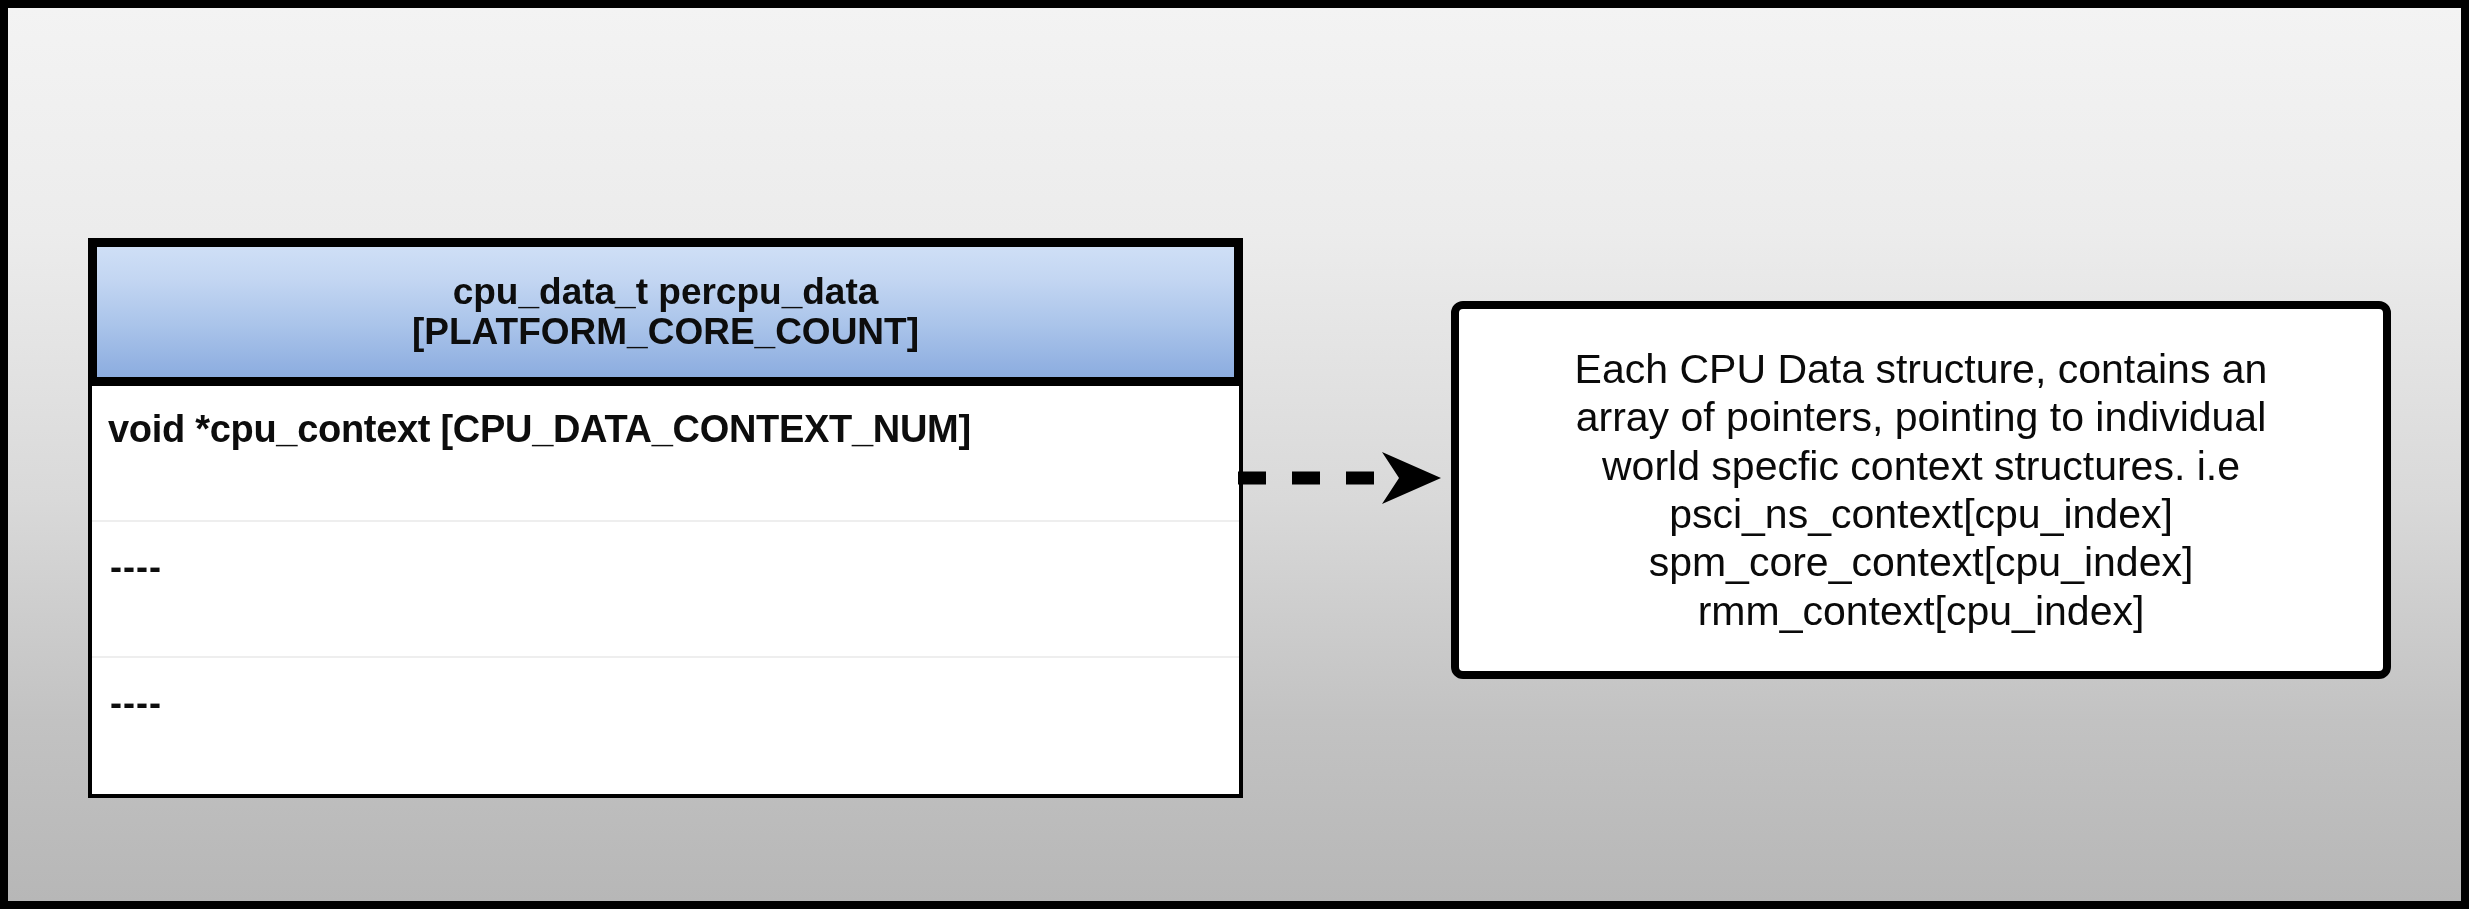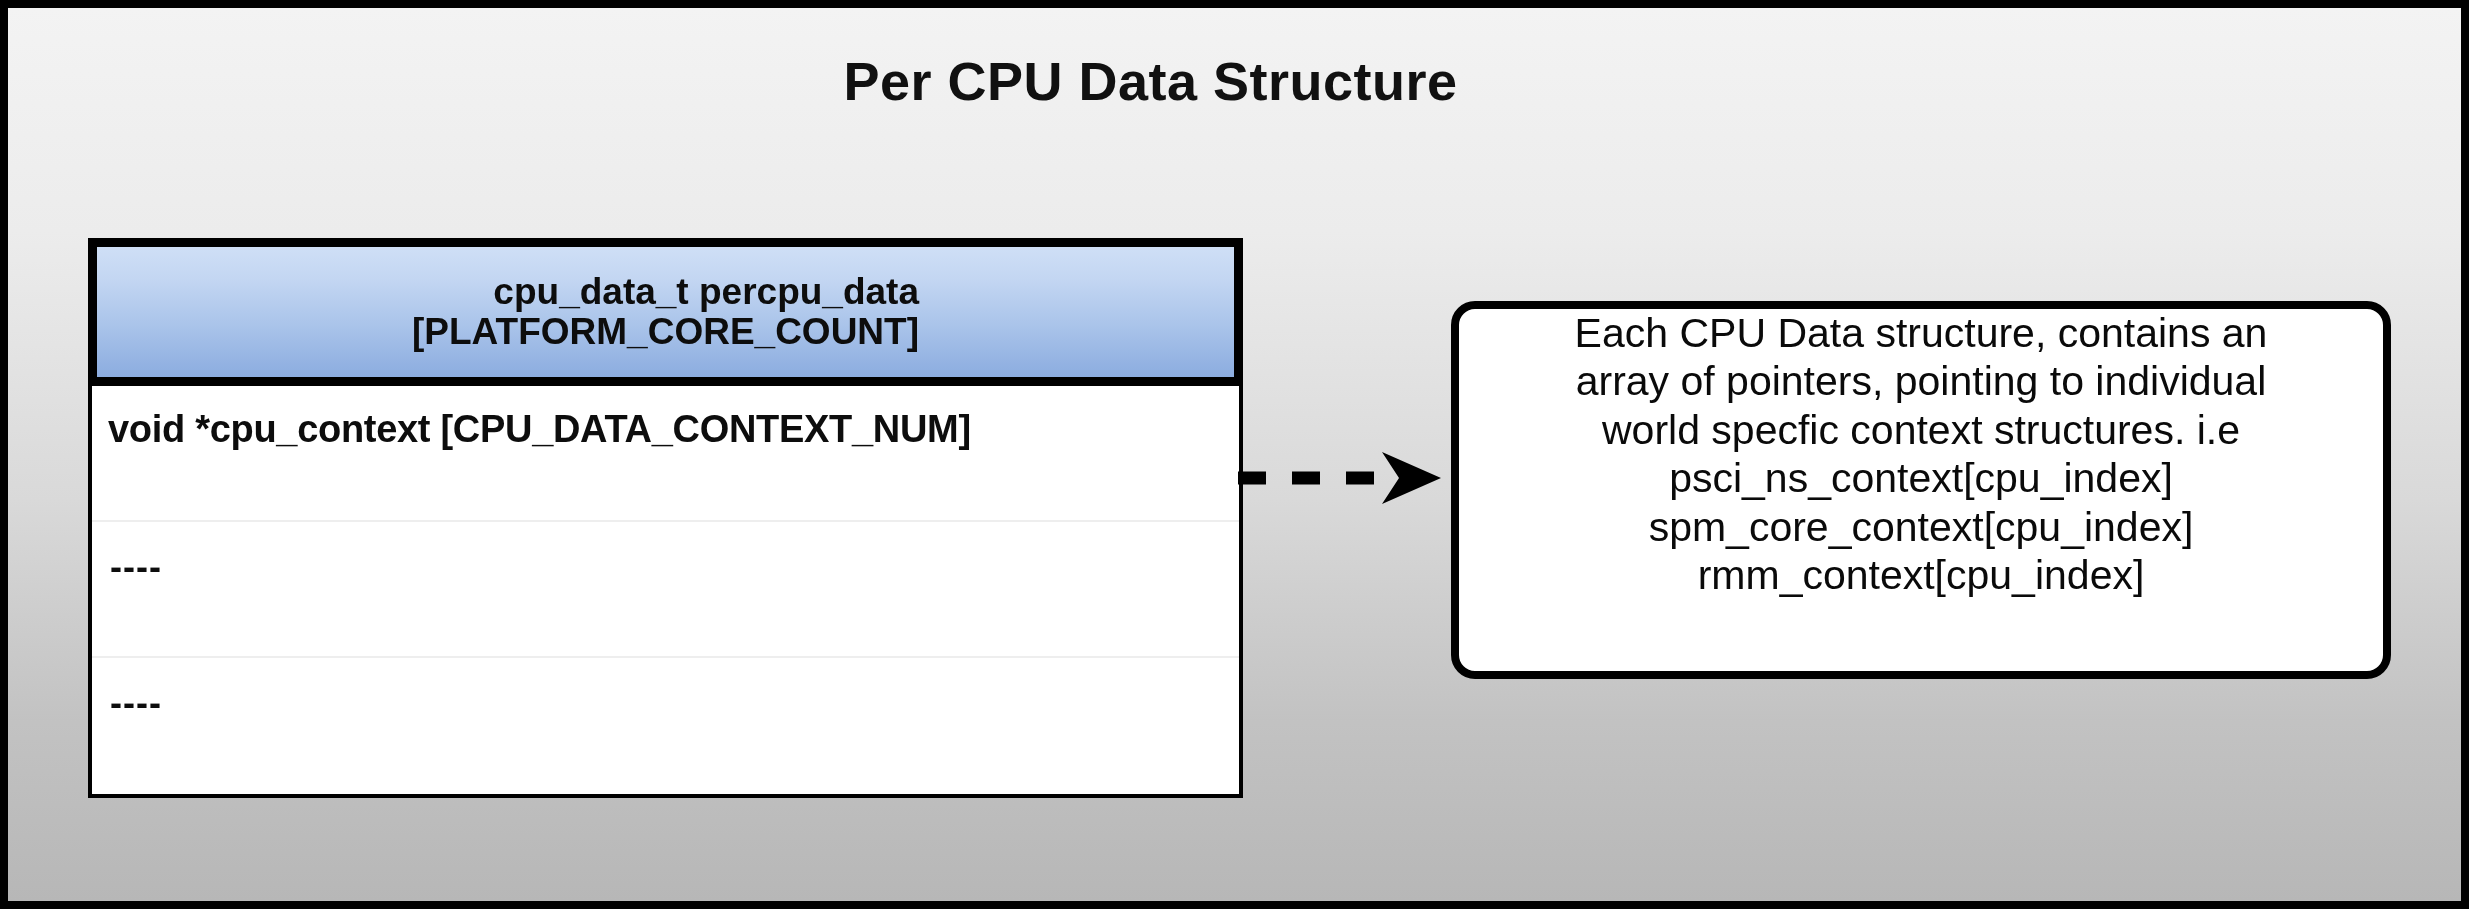--- a/index.html
+++ b/index.html
@@ -56,21 +56,21 @@
     align-items: center;
     justify-content: center;
   }
 
   #struct-header-text {
     font-family: "Liberation Sans", sans-serif;
     font-weight: bold;
     font-size: 37px;
     line-height: 1.08;
     color: #0d0d0d;
-    text-align: right;
+    text-align: center;
     white-space: pre-line;
   }
 
   #struct-body {
     position: absolute;
     left: 0;
     top: 144px;
     width: 1155px;
     height: 416px;
     box-sizing: border-box;
@@ -125,43 +125,43 @@
 
   
   #callout-note {
     position: absolute;
     left: 1443px;
     top: 293px;
     width: 940px;
     height: 378px;
     box-sizing: border-box;
     border: 8px solid #000000;
-    border-radius: 24px;
+    border-radius: 12px;
     background: #ffffff;
     display: flex;
+    align-items: center;
     justify-content: center;
   }
 
   #callout-note-text {
     font-family: "Liberation Sans", sans-serif;
     font-weight: normal;
     font-size: 41px;
     line-height: 1.18;
     color: #0a0a0a;
     text-align: center;
     white-space: pre-line;
     padding: 0 22px;
   }
 </style>
 </head>
 <body>
 
 <div id="canvas">
 
-  <div id="diagram-title">Per CPU Data Structure</div>
 
   <div id="struct-table">
 
     <div id="struct-header">
       <div id="struct-header-text">cpu_data_t percpu_data
 [PLATFORM_CORE_COUNT]</div>
     </div>
 
     <div id="struct-body">
 

